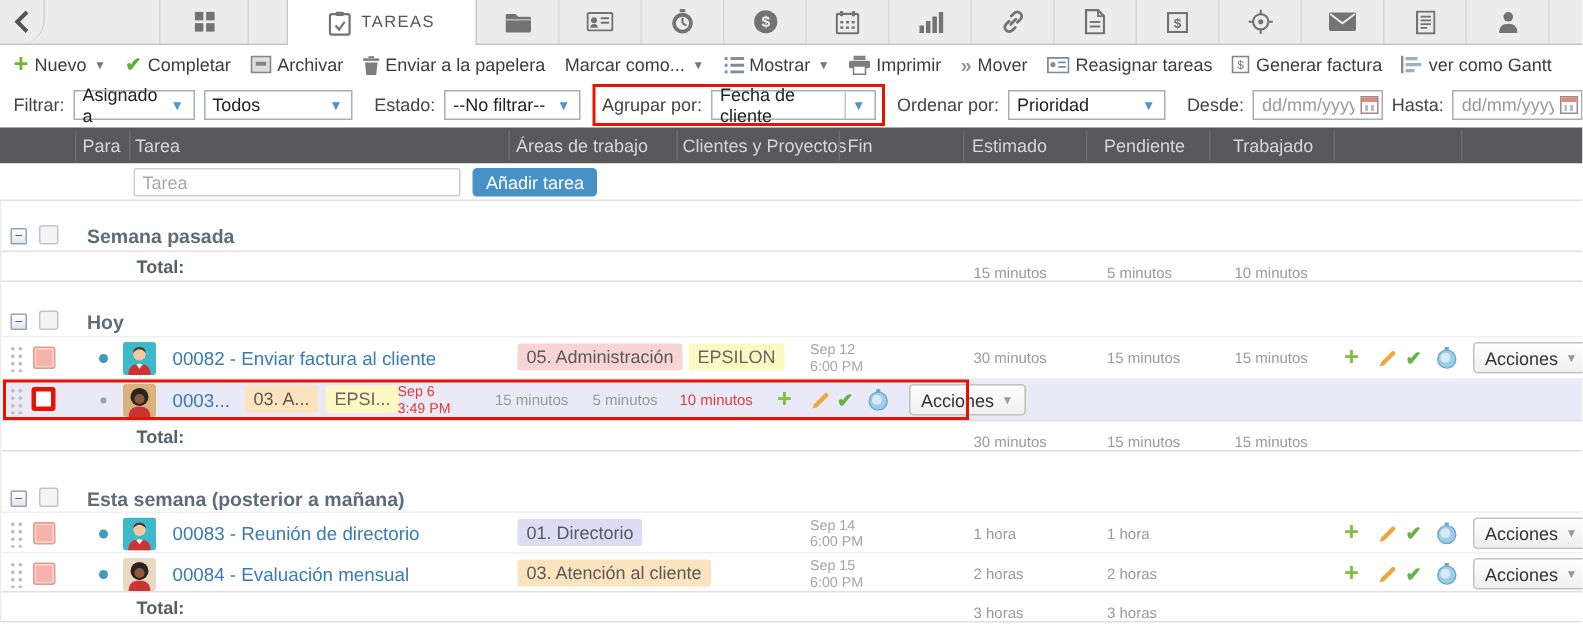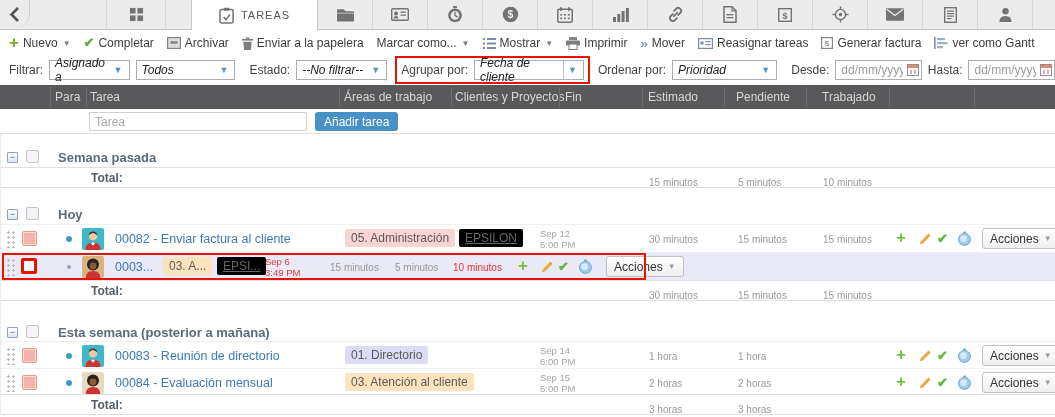--- a/index.html
+++ b/index.html
@@ -23,21 +23,21 @@
   .toolbar { height:26px; display:flex; align-items:center; gap:13px; padding:0 0 0 9px; background:#fff; }
   .titem { display:inline-flex; align-items:center; gap:4px; font-size:12px; color:#3d3d3d; cursor:pointer; white-space:nowrap; }
   .titem .plus { color:#72b626; font-weight:bold; font-size:17px; line-height:12px; }
   .titem .check { color:#5fae3e; font-weight:bold; font-size:13px; line-height:12px; }
   .titem .chev { color:#8a98a8; font-weight:bold; font-size:13px; }
   .drop { color:#777; font-size:8px; margin-left:1px; }
 
   
   .filterbar { height:29px; display:flex; align-items:center; gap:6px; padding:0 0 2px 9px; background:#fff; }
   .flabel { font-size:12px; color:#444; white-space:nowrap; }
-  .sel { display:inline-flex; align-items:center; height:20px; border:1px solid #a9adb6; background:#fff; font-size:12px; color:#222; padding:0 2px 0 5px; cursor:pointer;font-style:italic; }
+  .sel { display:inline-flex; align-items:center; height:20px; border:1px solid #a9adb6; background:#fff; font-size:12px; color:#222; padding:0 2px 0 5px; cursor:pointer; }
   .sel .arr { color:#4f94cd; font-size:9px; margin-left:auto; padding:0 4px; }
   .sel.split .arr { border-left:1px solid #c0c4cc; align-self:stretch; display:flex; align-items:center; }
   .agrupar-box { display:inline-flex; align-items:center; gap:6px; border:2px solid #e41400; padding:2px 4px; margin:0 2px; }
   .dinput { position:relative; width:98px; height:20px; }
   .dinput input { width:100%; height:100%; border:1px solid #a9adb6; font-size:12px; padding:0 18px 0 5px; color:#333; font-family:"Liberation Sans",sans-serif; }
   .dinput input::placeholder { color:#9b9b9b; }
   .cal-ic { position:absolute; right:3px; top:4px; width:12px; height:12px; border:1px solid #a08888; background:#fff; }
   .cal-ic::before { content:""; position:absolute; left:0; right:0; top:0; height:3px; background:#d98c7a; }
   .cal-ic::after { content:""; position:absolute; left:2px; right:2px; top:5px; height:4px;
       background:repeating-linear-gradient(90deg,#b9b9c9 0 2px,transparent 2px 4px); }
@@ -71,21 +71,21 @@
   .handle { position:absolute; width:11px; height:18px;
     background-image:radial-gradient(#bdbdbd 1px, transparent 1.2px); background-size:5px 5px; cursor:grab; }
   .chk { position:absolute; width:15px; height:15px; border:1px solid #e59a8e; background:#f6b3ab; border-radius:2px; box-shadow:inset 0 0 0 1px #fbd9d4; cursor:pointer; }
   .chk-hl { position:absolute; width:16px; height:16px; border:3px solid #e41400; background:#fff; border-radius:2px; cursor:pointer; }
   .dot { position:absolute; width:6px; height:6px; border-radius:50%; background:#3d9dc0; }
   .dot.small { width:4px; height:4px; background:#a0a0a0; }
   .avatar { position:absolute; width:22px; height:22px; }
   .tlink { position:absolute; font-size:12.5px; color:#3a7ab8; text-decoration:none; white-space:nowrap; cursor:pointer; }
   .badge { position:absolute; padding:2px 6px; border-radius:2px; font-size:12px; color:#5a5a5a; white-space:nowrap; cursor:pointer; }
   .badge-pink { background:#f9d4d4; }
-  .badge-gray { background:#000000; color:#666;text-decoration:underline; }
+  .badge-gray { background:#fef9c3; color:#666; }
   .badge-tan  { background:#fbe3bd; }
   .badge-lav  { background:#dcdcf7; }
   .fin { position:absolute; display:flex; flex-direction:column; font-size:9.5px; color:#a5a5a5; line-height:1.2; }
   .fin.red { color:#e23b3b; }
   .ic { position:absolute; cursor:pointer; }
   .ic.plus { color:#7cc142; font-weight:bold; font-size:17px; line-height:14px; }
   .ic.okk { color:#67b346; font-weight:bold; font-size:13px; line-height:14px; }
   .btn-acciones { position:absolute; display:inline-flex; align-items:center; gap:5px; height:21px; padding:0 7px; border:1px solid #c2c2c2; border-radius:3px; background:linear-gradient(#fefefe,#efefef); font-size:12px; color:#333; cursor:pointer; white-space:nowrap; }
   .btn-acciones .arr2 { color:#9a9a9a; font-size:8px; }
 

